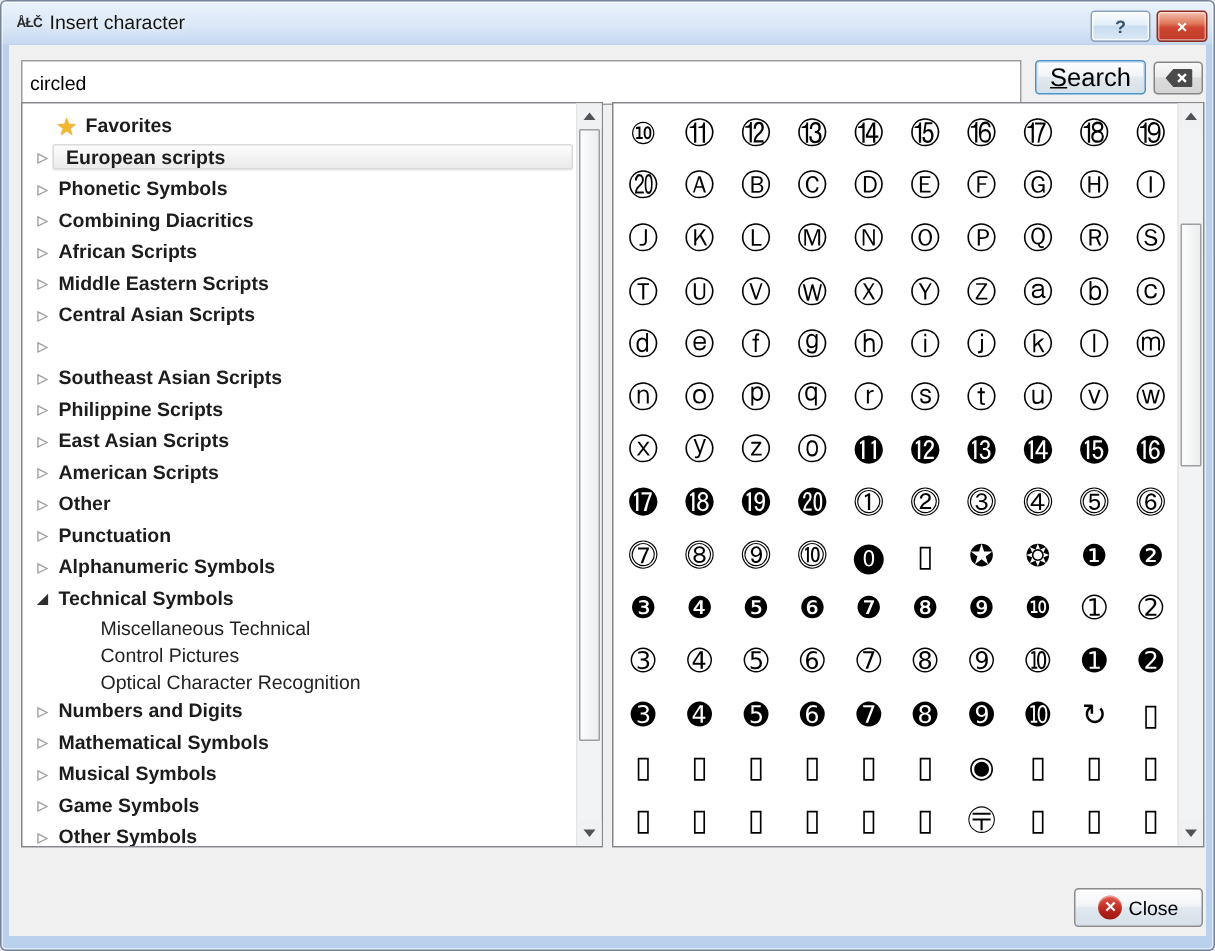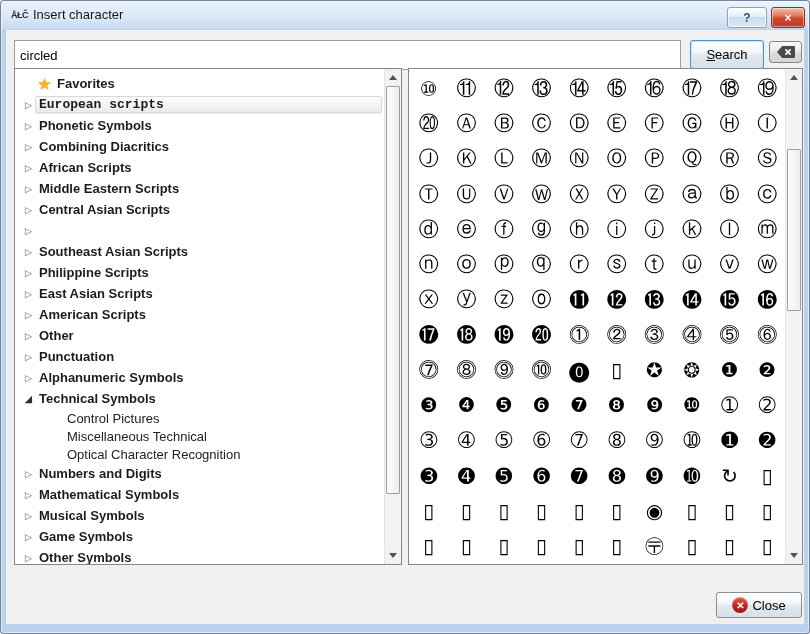--- a/index.html
+++ b/index.html
@@ -16,40 +16,40 @@
     display:flex;align-items:center;justify-content:center;font-size:12px;cursor:default;}
   .capbtn.help{left:727px;width:40px;background:linear-gradient(#fbfdfe,#e3eef8 45%,#c9dcef 50%,#dbe9f6);color:#33536f;font-weight:bold;box-shadow:inset 0 0 0 1px rgba(255,255,255,.8);}
   .capbtn.close{left:771px;width:34px;background:linear-gradient(#f4bfae,#e0795d 40%,#ce4631 55%,#c0392a);border-color:#8f2d20;color:#fff;font-weight:bold;box-shadow:inset 0 0 0 1px rgba(255,255,255,.45);}
   
   .content{position:absolute;left:6px;top:30px;width:798px;height:594px;background:#f0f0f0;}
   
   .search-input{position:absolute;left:8px;top:10px;width:667px;height:30px;border:1px solid #9e9e9e;
     padding:1px 5px;font-size:13px;font-family:"Liberation Sans",sans-serif;background:#fff;color:#000;}
   .btn{border-radius:3px;display:flex;align-items:center;justify-content:center;cursor:default;
     background:linear-gradient(#fdfdfd,#f2f5f8 45%,#e2e9ef 50%,#d7e0e8);}
-  .search-btn{position:absolute;left:684px;top:10px;width:74px;height:29px;border:1px solid #4f93c5;
-    box-shadow:inset 0 0 0 1px #cfe4f5;font-size:13px;color:#000;}
+  .search-btn{position:absolute;left:684px;top:10px;width:74px;height:23px;border:1px solid #4f93c5;
+    box-shadow:inset 0 0 0 1px #cfe4f5;font-size:17px;color:#000;}
   .mnemonic{display:block;}
   .mnemonic::first-letter{text-decoration:underline;}
   .clear-btn{position:absolute;left:763px;top:11px;width:33px;height:22px;border:1px solid #868686;
     background:linear-gradient(#f9f9f9,#ececec 45%,#dcdcdc 50%,#d4d4d4);}
   
   .panel{position:absolute;background:#fff;border:1px solid #85898e;}
   .tree-panel{left:8px;top:38px;width:388px;height:497px;}
   .grid-panel{left:402px;top:38px;width:395px;height:497px;}
   
   .tree-list{position:absolute;left:0;top:0;right:17px;bottom:0;padding-top:4px;overflow:hidden;}
   .trow{display:flex;align-items:center;height:21px;padding-left:7px;font-size:13px;font-weight:bold;color:#1c1c1c;}
   .trow.child{height:18px;padding-left:48px;font-weight:normal;color:#222;}
   .ticon{width:13px;text-align:center;flex:0 0 auto;}
   .ticon.collapsed{color:#9f9f9f;font-size:9px;}
   .ticon.expanded{color:#2e2e2e;font-size:9px;}
   .ticon.favorites{margin-left:14px;width:17px;color:#f3b92d;font-size:14px;text-shadow:0 0 1px #c88f1a;}
   .tlabel{flex:1;padding:1px 4px;margin-right:2px;border-radius:2px;white-space:nowrap;}
-  .trow.sel .tlabel{background:linear-gradient(#fdfdfd,#f2f2f2 60%,#eaeaea);border:1px solid #d9d9d9;box-shadow:0 1px 1px rgba(0,0,0,.08);padding:0 3px;font-family:Liberation Mono, monospace;}
+  .trow.sel .tlabel{background:linear-gradient(#fdfdfd,#f2f2f2 60%,#eaeaea);border:1px solid #d9d9d9;box-shadow:0 1px 1px rgba(0,0,0,.08);padding:0 8px;}
   
   .chars{position:absolute;left:1px;top:2px;right:17px;bottom:0;display:grid;
     grid-template-columns:repeat(10,37.6px);grid-auto-rows:35.2px;}
   .cell{display:flex;align-items:center;justify-content:center;font-family:"DejaVu Sans",sans-serif;
     font-size:20px;color:#000;cursor:default;}
   
   .vscroll{position:absolute;top:0;bottom:0;right:0;width:17px;background:#f2f3f4;border-left:1px solid #e3e4e5;}
   .sb-btn{position:absolute;left:0;width:16px;height:17px;display:flex;align-items:center;justify-content:center;background:#f0f1f2;}
   .sb-btn.up{top:0;} .sb-btn.down{bottom:0;}
   .tri-up{width:0;height:0;border-left:4px solid transparent;border-right:4px solid transparent;border-bottom:5px solid #4f5358;}
@@ -153,24 +153,24 @@
           </div>
           <div class="trow">
             <span class="ticon collapsed">▷</span>
             <span class="tlabel">Alphanumeric Symbols</span>
           </div>
           <div class="trow">
             <span class="ticon expanded">◢</span>
             <span class="tlabel">Technical Symbols</span>
           </div>
           <div class="trow child">
+            <span class="tlabel">Miscellaneous Technical</span>
+          </div>
+          <div class="trow child">
             <span class="tlabel">Control Pictures</span>
-          </div>
-          <div class="trow child">
-            <span class="tlabel">Miscellaneous Technical</span>
           </div>
           <div class="trow child">
             <span class="tlabel">Optical Character Recognition</span>
           </div>
           <div class="trow">
             <span class="ticon collapsed">▷</span>
             <span class="tlabel">Numbers and Digits</span>
           </div>
           <div class="trow">
             <span class="ticon collapsed">▷</span>

